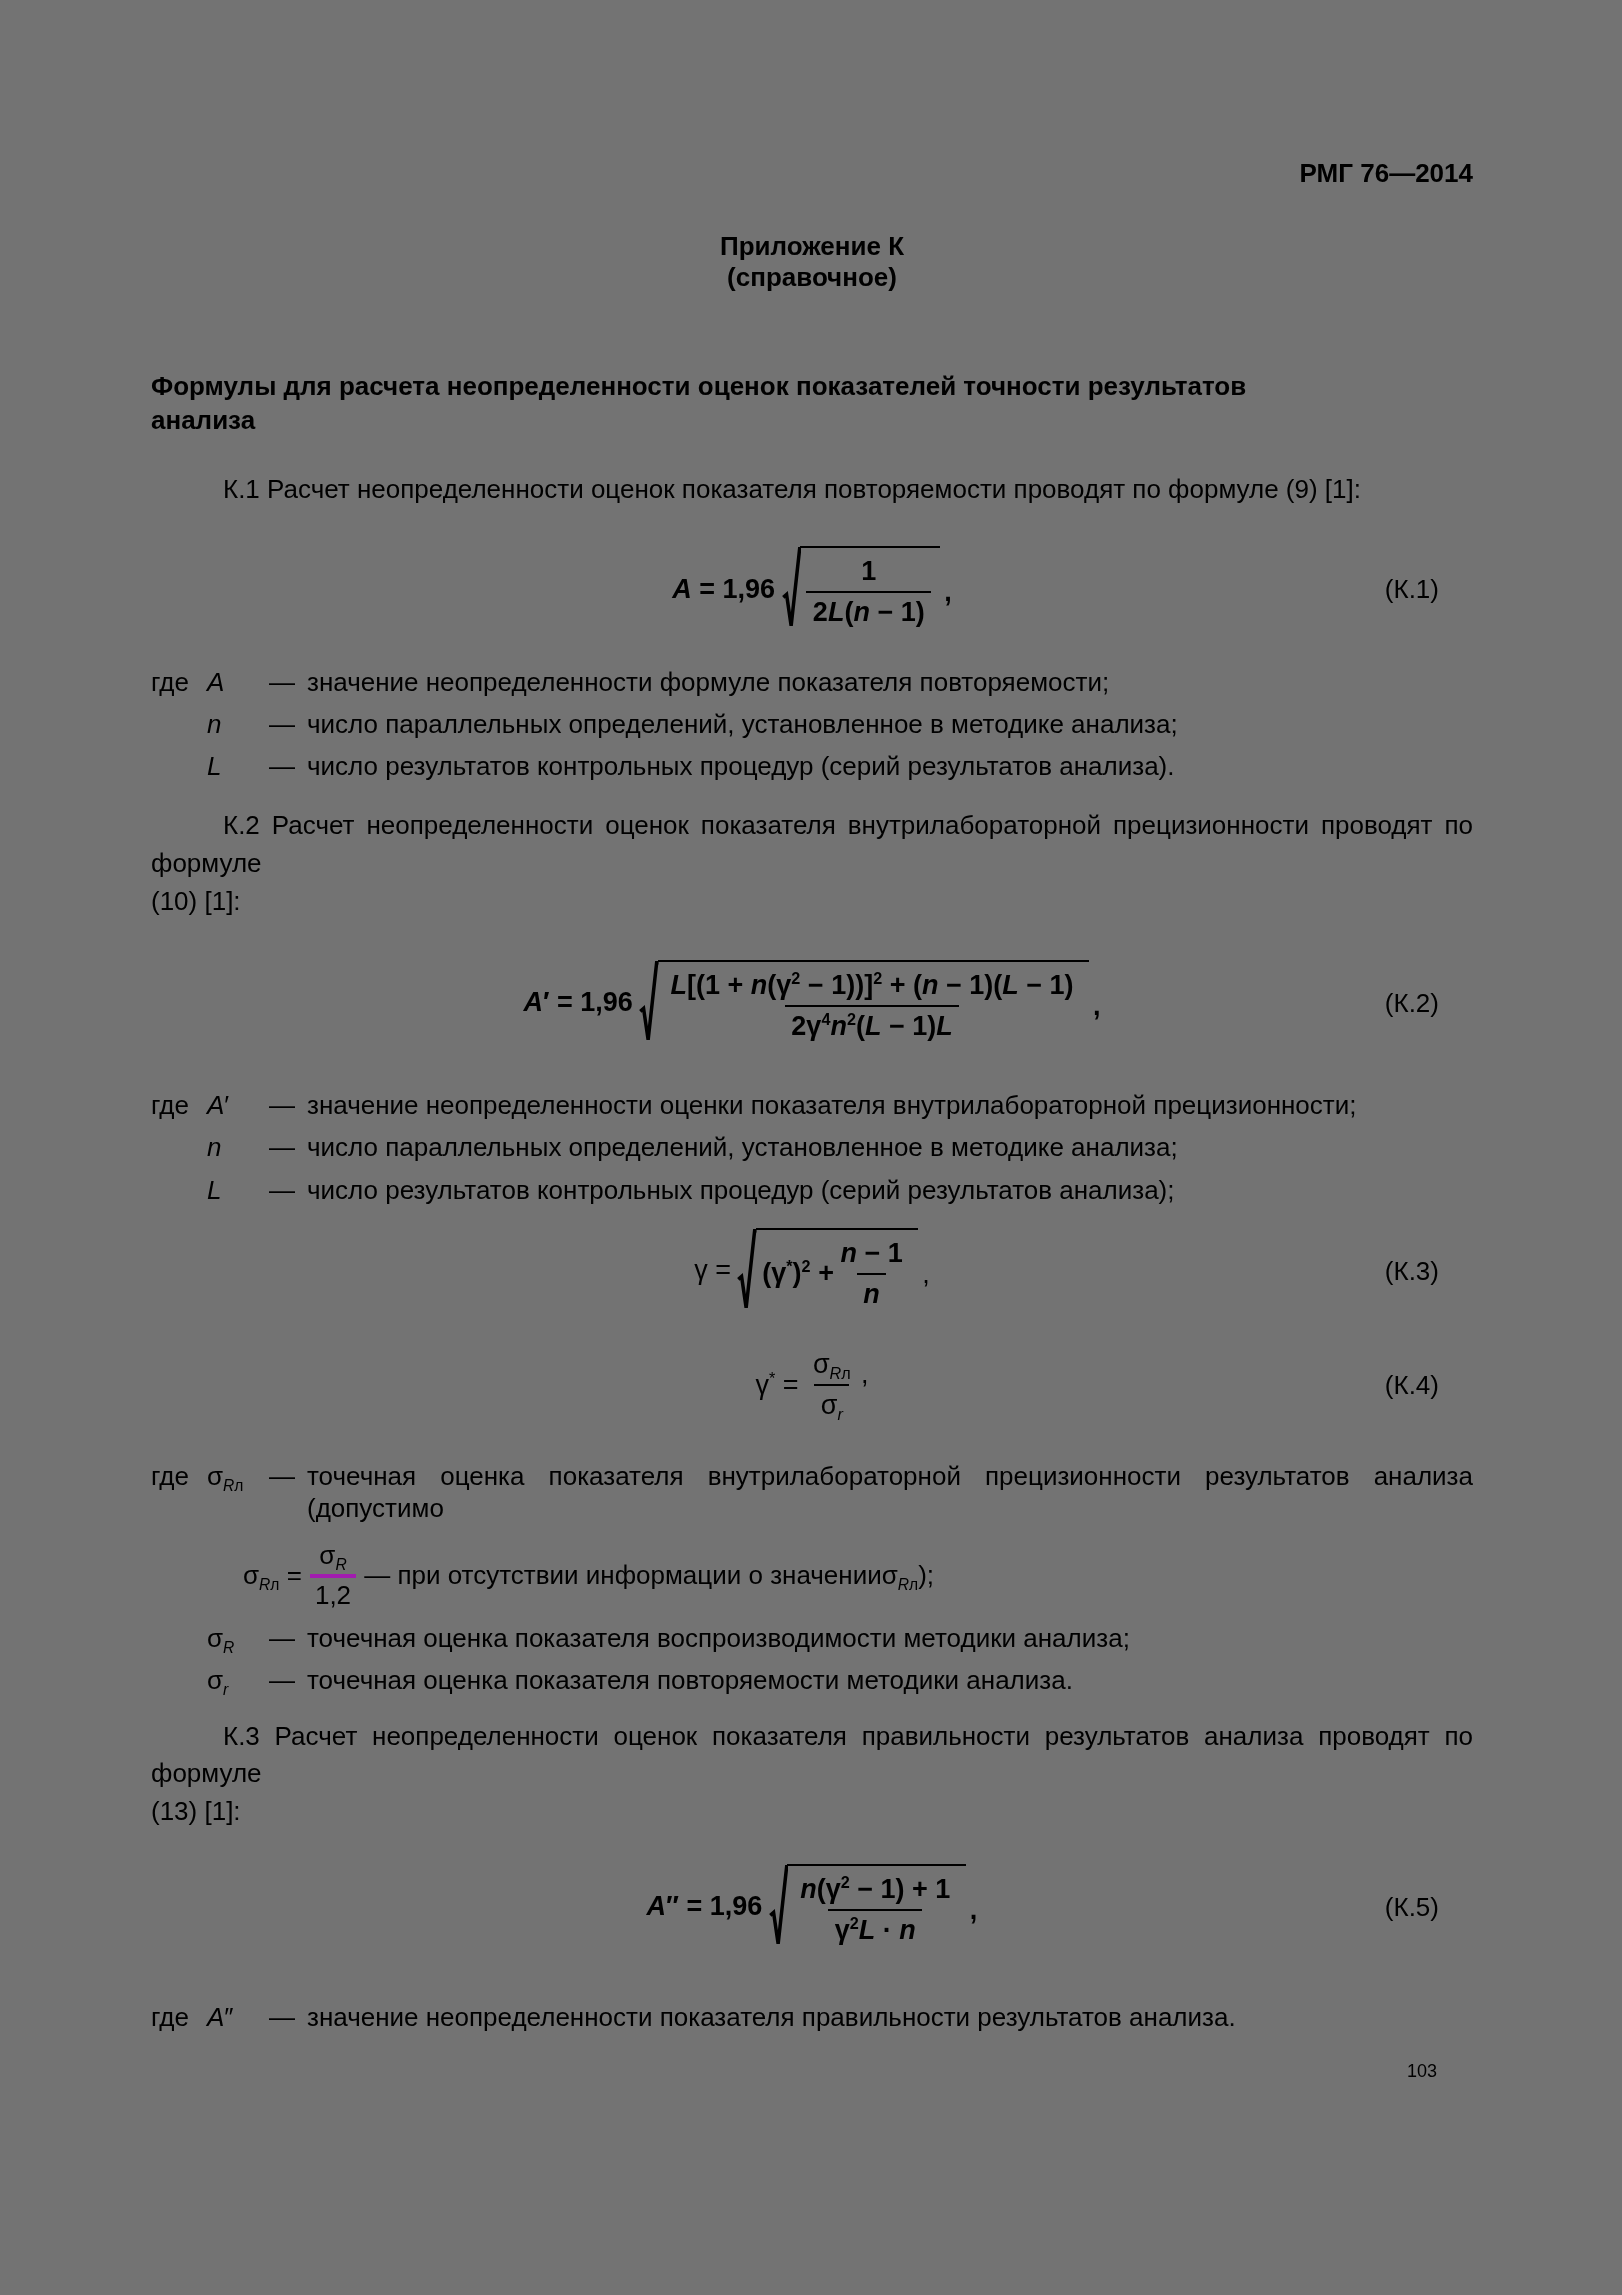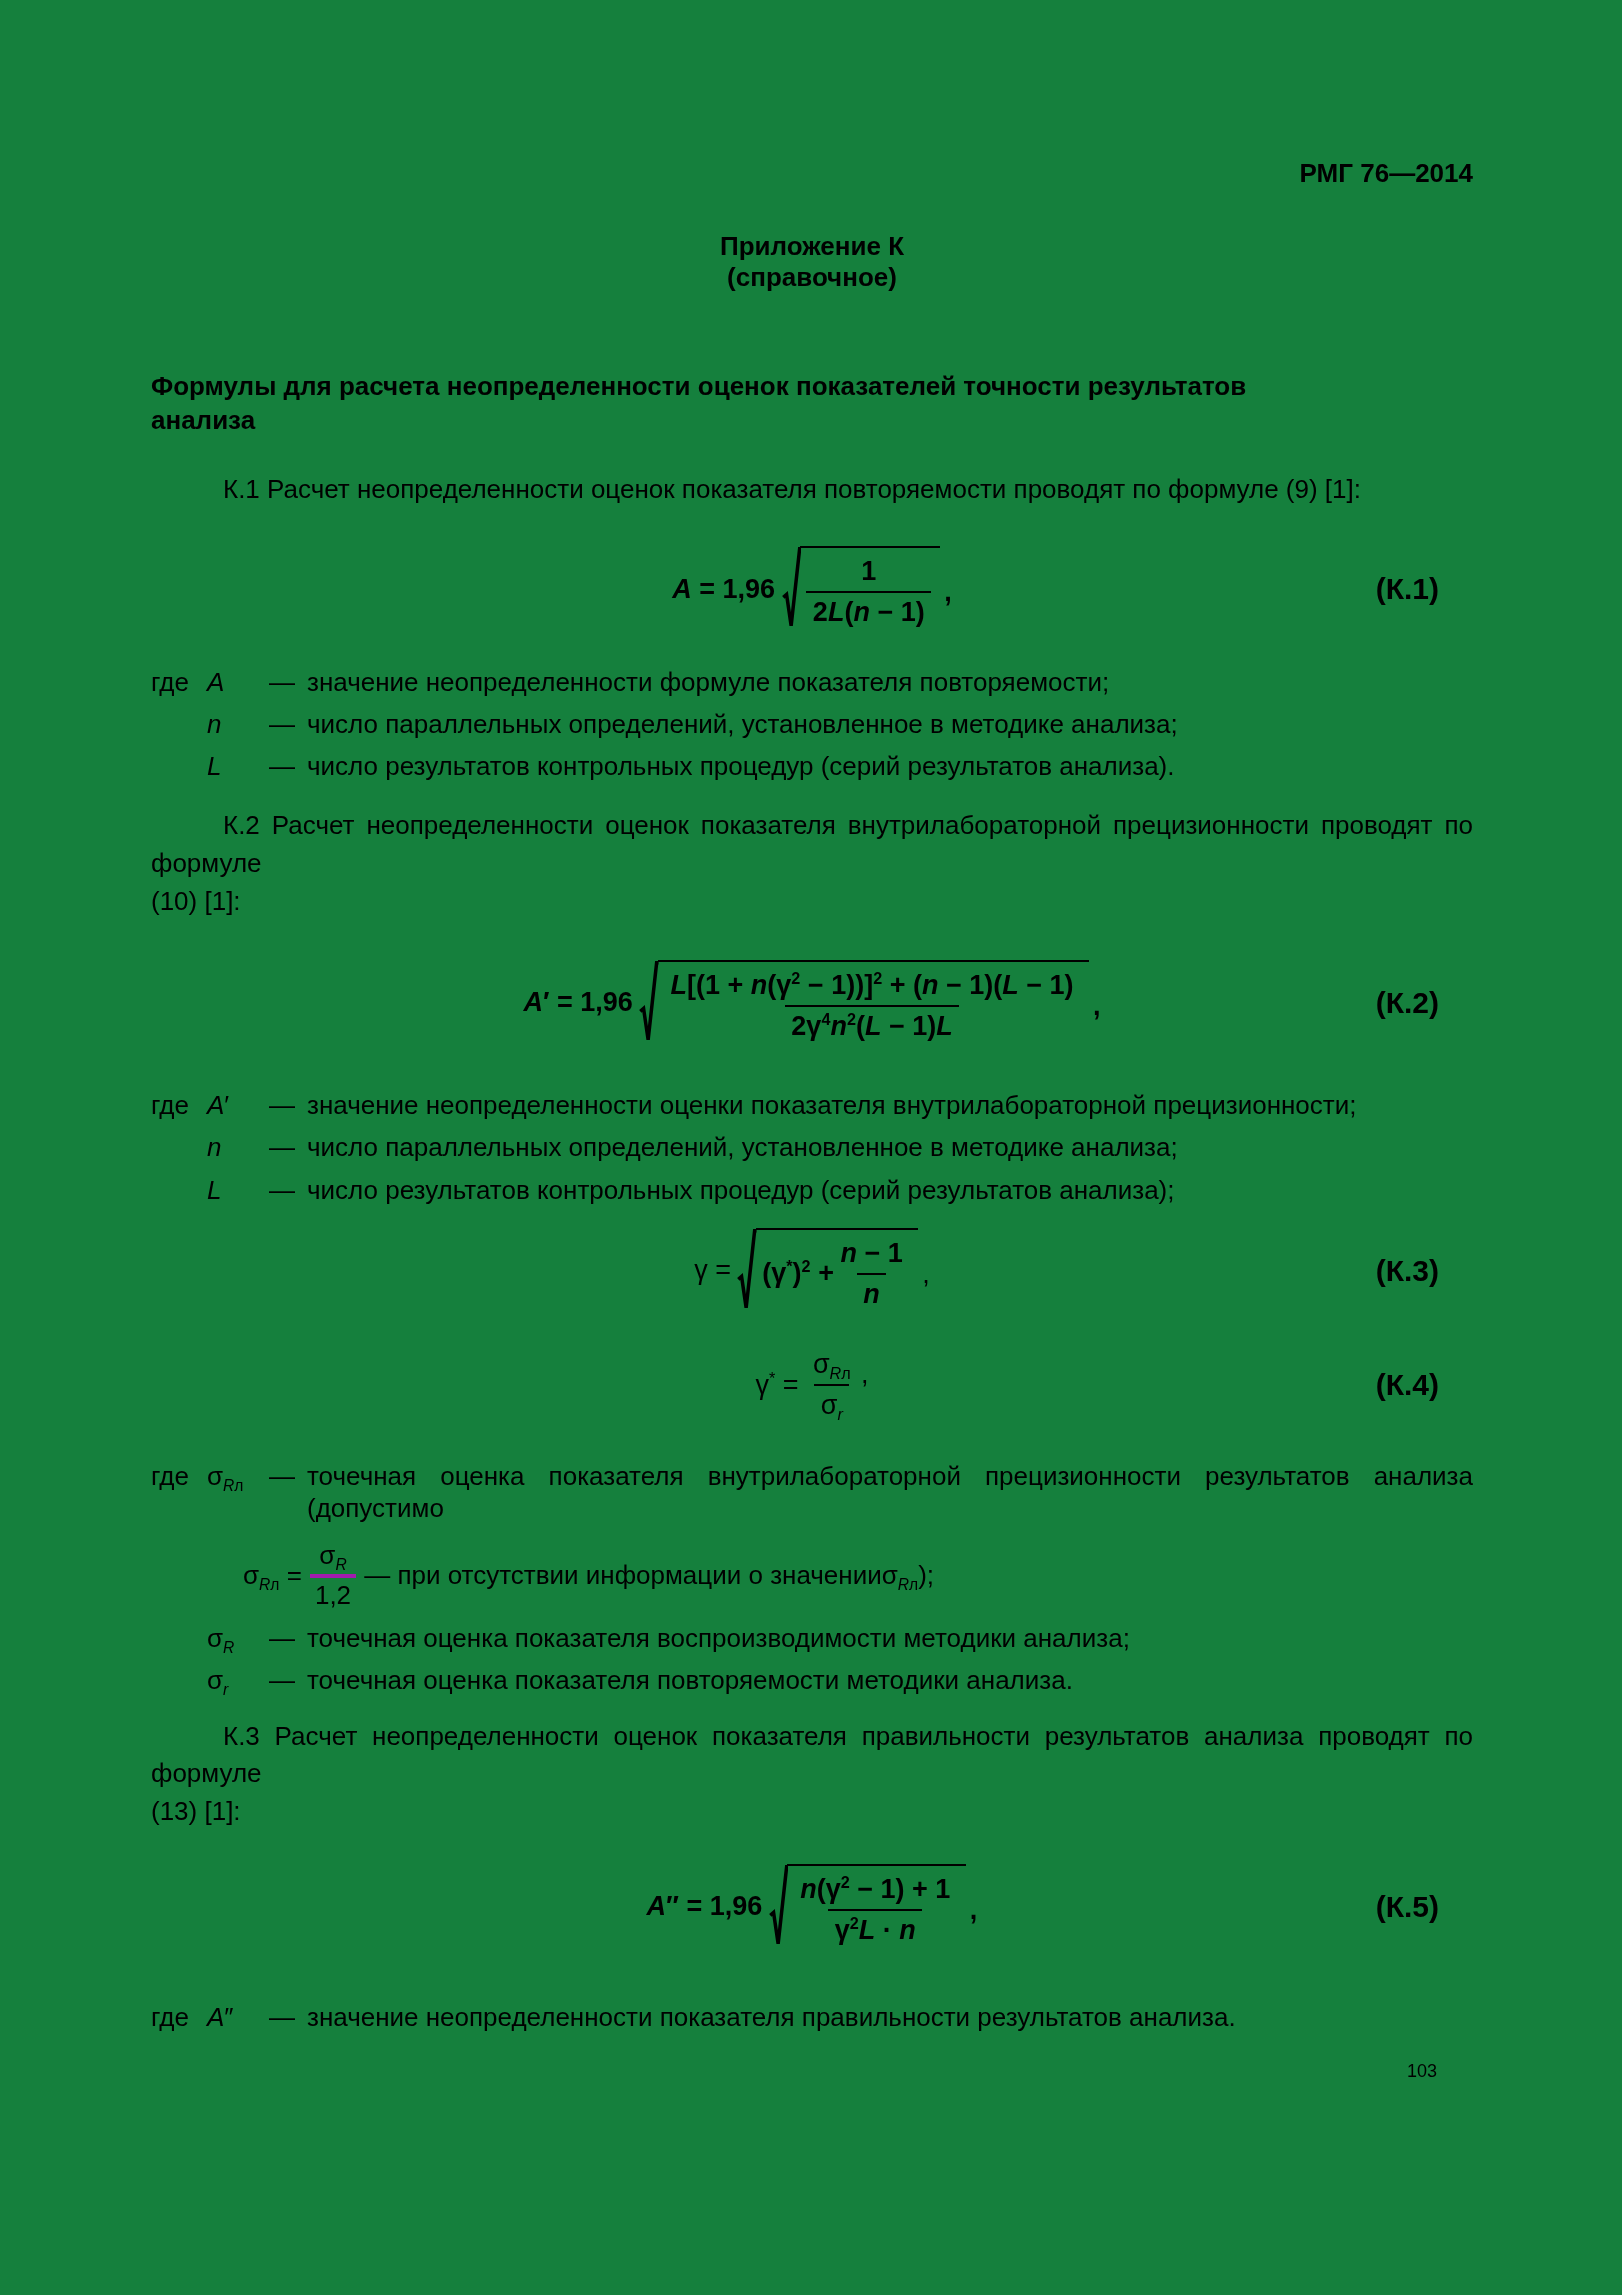--- a/index.html
+++ b/index.html
@@ -1,19 +1,19 @@
 <!DOCTYPE html>
 <html style="font-size:10.5px"><head>
 <meta charset="utf-8">
 <style>
   html,body{margin:0;padding:0;background:#ffffff;}
   .page{
     position:relative;
     width:1623px;height:2295px;
-    background:#15803d;color:#000;
+    background:#737373;color:#000;
     font-family:"Liberation Sans","DejaVu Sans",sans-serif;
     font-size:26px;
     overflow:hidden;
   }
   .content{position:absolute;left:151px;top:0;width:1322px;}
   .doc-code{margin-top:158px;text-align:right;font-weight:700;}
   .annex{margin-top:42px;text-align:center;font-weight:700;line-height:1.2;}
   .title{margin-top:77px;font-weight:700;line-height:1.3;}
   .para{margin:0;line-height:1.45;}
   .indent{text-indent:72px;}
@@ -25,21 +25,21 @@
   .formula-row{position:relative;display:flex;align-items:center;justify-content:center;}
   .fr-k1{margin-top:25px;min-height:111px;}
   .fr-k2{margin-top:17px;min-height:131px;}
   .fr-k3{margin-top:3.9px;min-height:108px;}
   .fr-k4{margin-top:6.5px;min-height:108px;}
   .fr-k5{margin-top:10.5px;min-height:131px;}
   .formula{display:flex;align-items:center;font-size:27px;font-weight:700;}
   .fr-k3 .formula{font-weight:400;}
   .fr-k3 .radicand{font-weight:700;}
   .fr-k4 .formula{font-weight:400;}
-  .fnum{position:absolute;right:34px;top:50%;transform:translateY(-50%);font-size:30px;font-weight:700;}
+  .fnum{position:absolute;right:34px;top:50%;transform:translateY(-50%);font-size:26px;font-weight:400;}
 
   .frac{display:inline-flex;flex-direction:column;align-items:center;text-align:center;}
   .num{padding:0 6.5px 3.9px;}
   .den{border-top:2.6px solid #000;padding:3.9px 6.5px 0;}
   .sqrt{display:inline-flex;align-items:stretch;margin-left:6.5px;}
   .radsign{width:19.6px;flex:none;margin-right:-1.3px;}
   .radicand{border-top:2.6px solid #000;display:flex;align-items:center;padding:7.9px 9.2px 3.9px 6.5px;}
   .tail{align-self:flex-end;margin:0 0 23.6px 3.9px;}
   .fr-k4 .tail{margin-bottom:31px;}
   .it{font-style:italic;}

